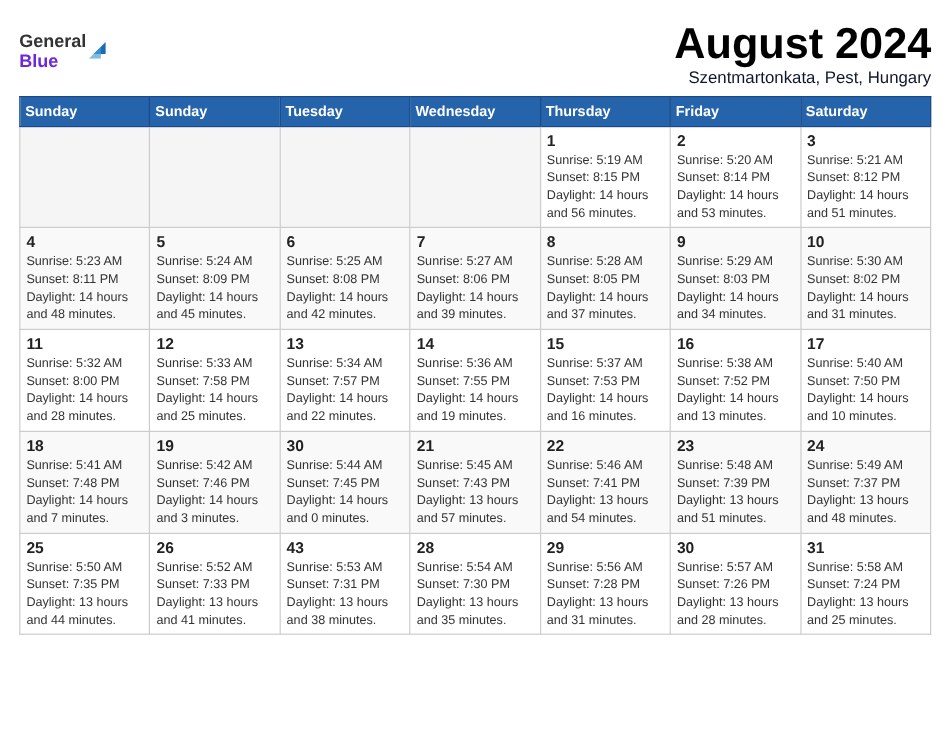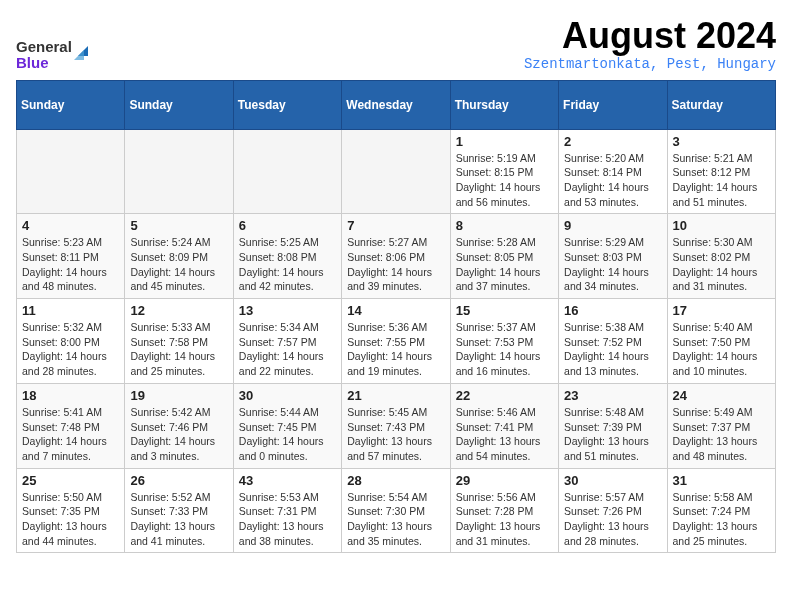--- a/index.html
+++ b/index.html
@@ -6,50 +6,49 @@
     body {
       font-family: Arial, sans-serif;
       background: #fff;
       width: 792px;
       min-height: 612px;
       padding: 16px;
     }
     .header {
       display: flex;
       justify-content: space-between;
-      align-items: flex-end;
+      align-items: center;
       margin-bottom: 8px;
     }
     .logo {
       display: flex;
       align-items: center;
     }
     .title-block {
       text-align: right;
     }
     .month-title {
       font-size: 36px;
       font-weight: bold;
       color: #000000;
       line-height: 1.1;
     }
     .subtitle {
       font-size: 14px;
-      color: #3b82f6;
-      font-family: Liberation Mono, monospace;
+      color: #0f172a;
     }
     .calendar {
       width: 100%;
       border-collapse: collapse;
       font-size: 11px;
     }
     .calendar th {
       background: #2563aa;
       color: #fff;
-      padding: 17px 4px;
+      padding: 5px 4px;
       text-align: left;
       font-size: 12px;
       font-weight: bold;
       border: 1px solid #1a4a8a;
       margin-left: 46px;
     }
     .calendar td {
       border: 1px solid #ccc;
       vertical-align: top;
       padding: 4px 5px;

